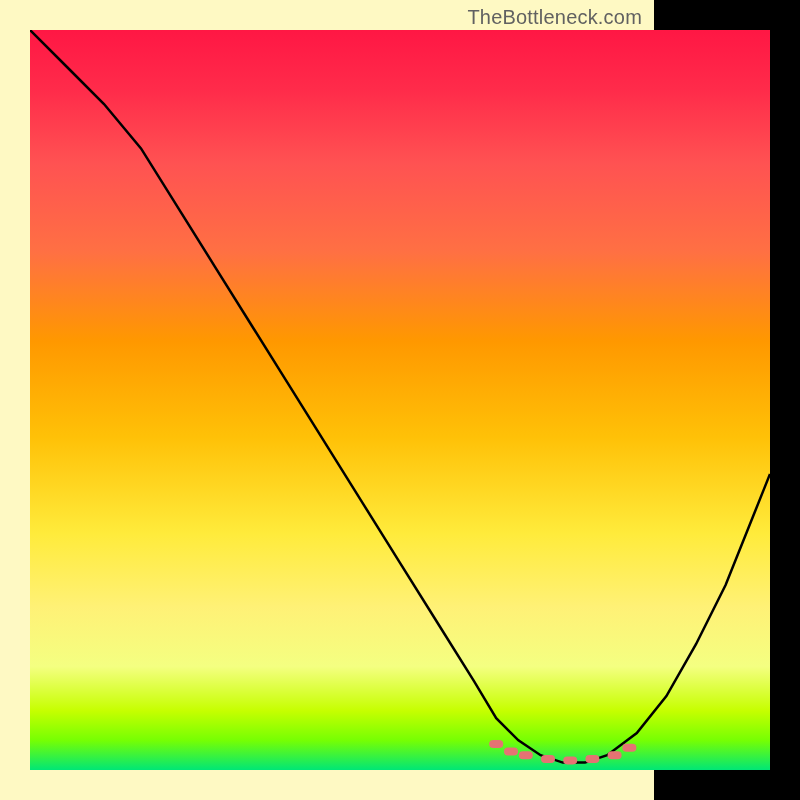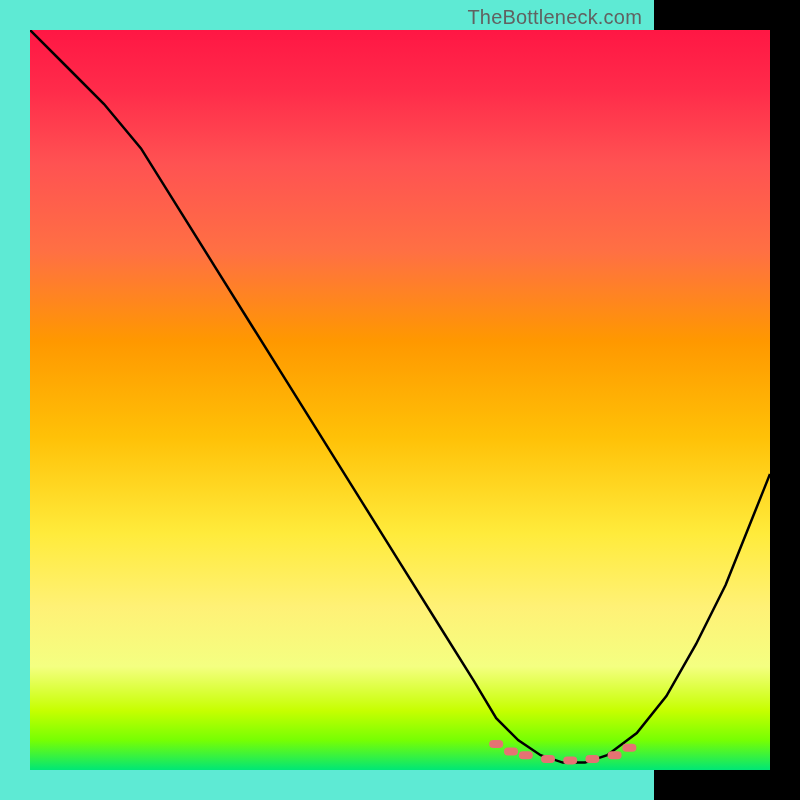--- a/index.html
+++ b/index.html
@@ -8,21 +8,21 @@
     width: 800px;
     height: 800px;
     background: #000;
     overflow: hidden;
     font-family: Arial, Helvetica, sans-serif;
   }
   .frame {
     position: relative;
     width: 654px;
     height: 800px;
-    background: #5eead4;
+    background: #fef9c3;
   }
   .plot-area {
     position: absolute;
     left: 30px;
     top: 30px;
     width: 740px;
     height: 740px;
     
     background: linear-gradient(to bottom,
       #ff1744 0%,

